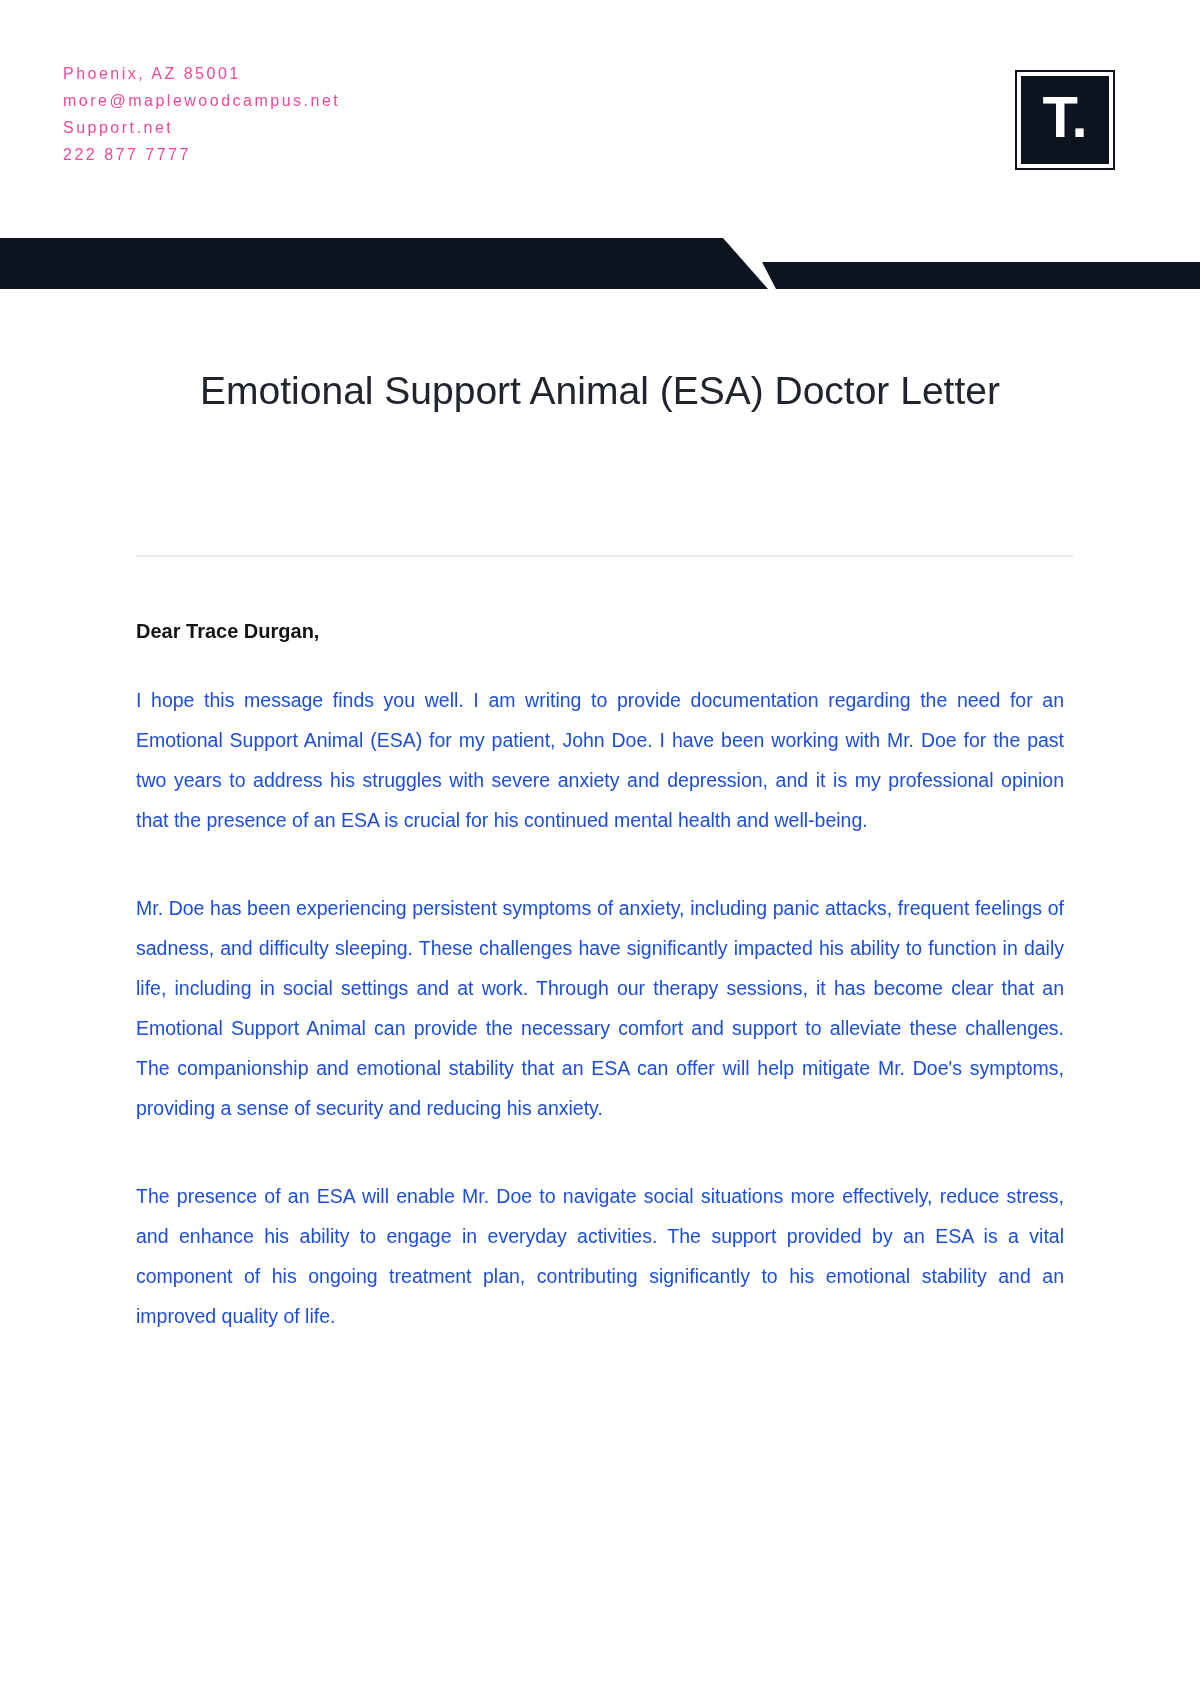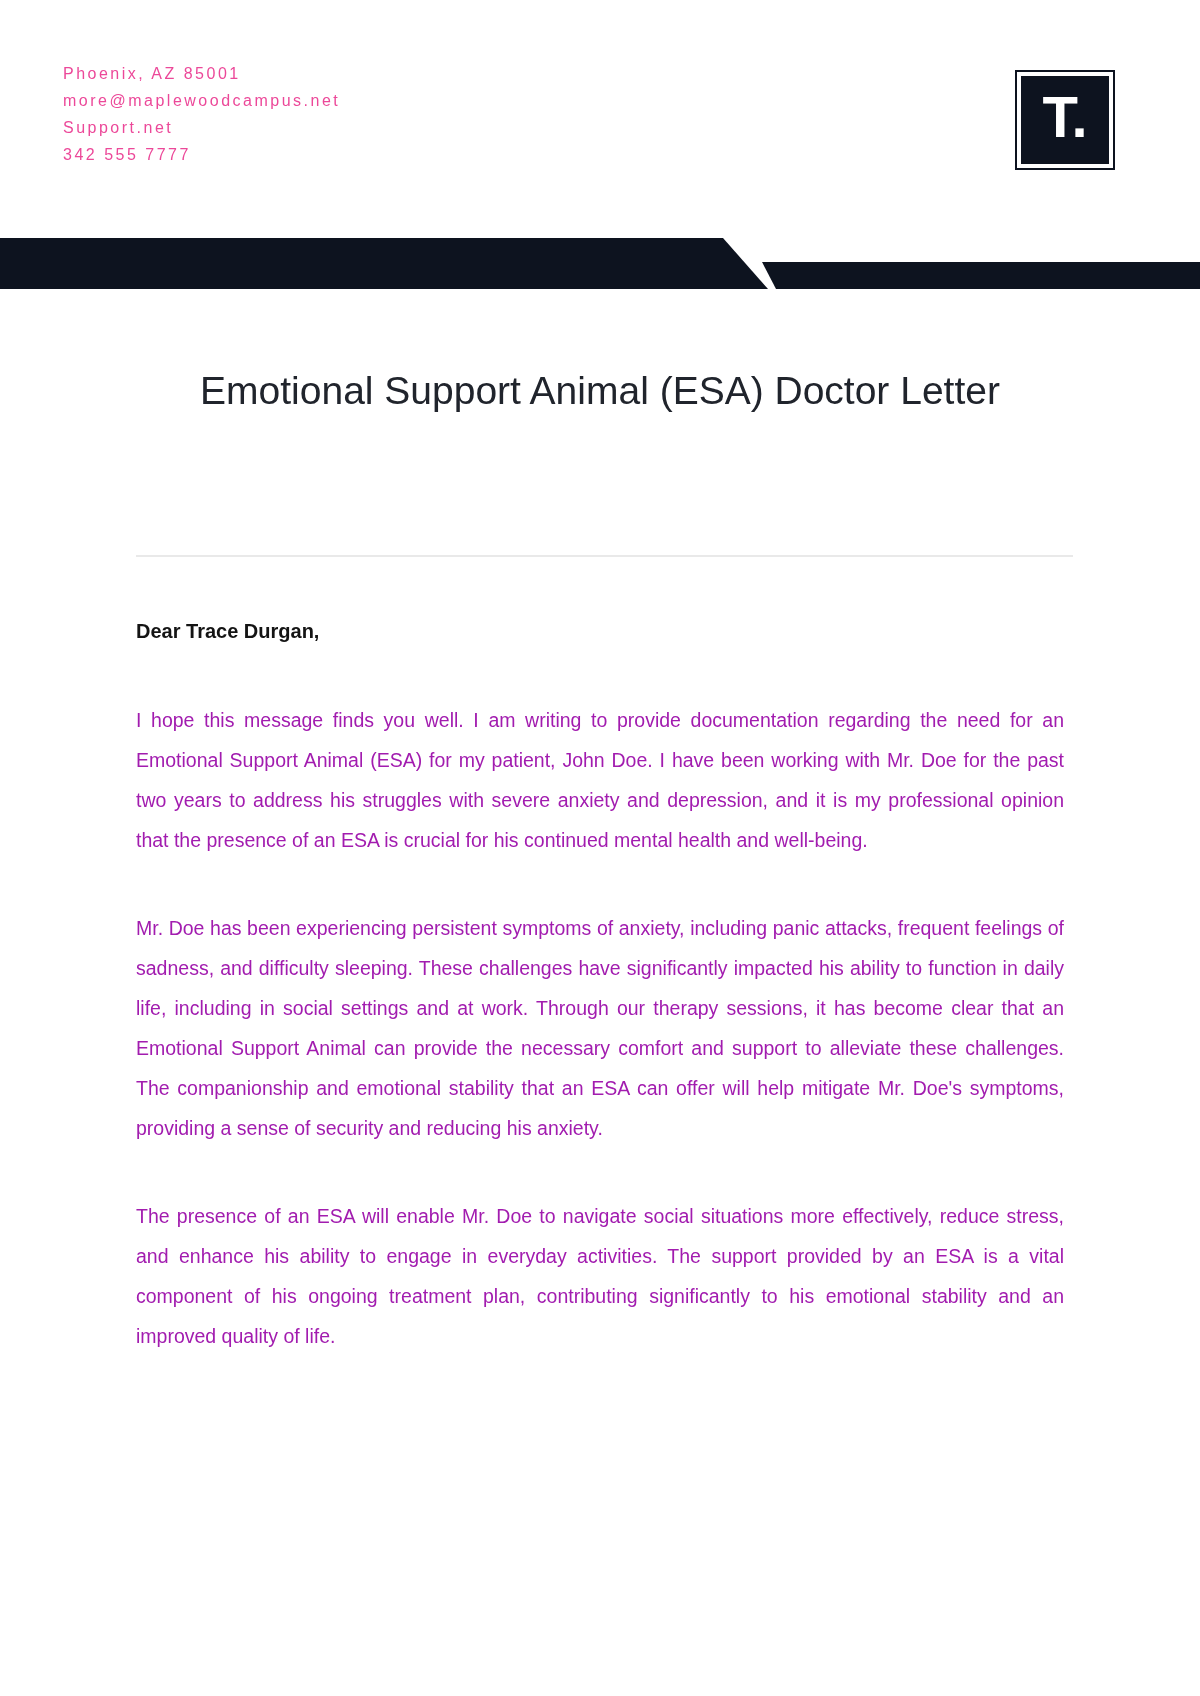--- a/index.html
+++ b/index.html
@@ -101,39 +101,39 @@
     top: 618px;
     left: 136px;
     width: 928px;
     color: #1e1e20;
   }
   .salutation {
     font-size: 20px;
     line-height: 26px;
     font-weight: 700;
     color: #141414;
-    margin-bottom: 56px;
+    margin-bottom: 36px;
   }
   .letter-paragraph {
     font-size: 19.5px;
     line-height: 40px;
     text-align: justify;
     margin-bottom: 48px;
-    color: #a21caf;
+    color: #1d4ed8;
   }
   .letter-paragraph:last-child { margin-bottom: 0; }
 </style>
 </head>
 <body>
 
 <div class="contact-block">
   <span class="contact-line">Phoenix, AZ 85001</span>
   <span class="contact-line">more@maplewoodcampus.net</span>
   <span class="contact-line">Support.net</span>
-  <span class="contact-line">342 555 7777</span>
+  <span class="contact-line">222 877 7777</span>
 </div>
 
 <div class="logo-box">
   <div class="logo-inner">T.</div>
 </div>
 
 <div class="banner">
   <div class="banner-left"></div>
   <div class="banner-right"></div>
 </div>

